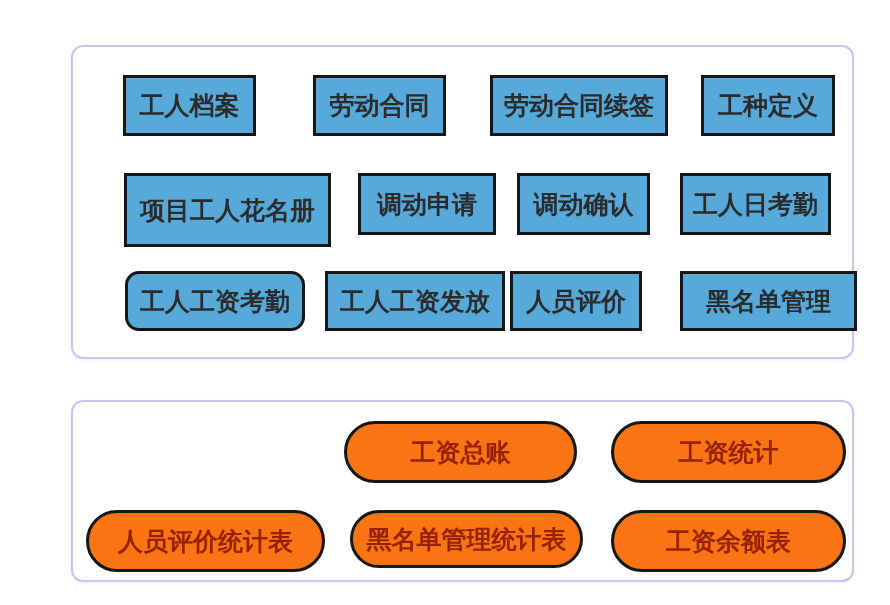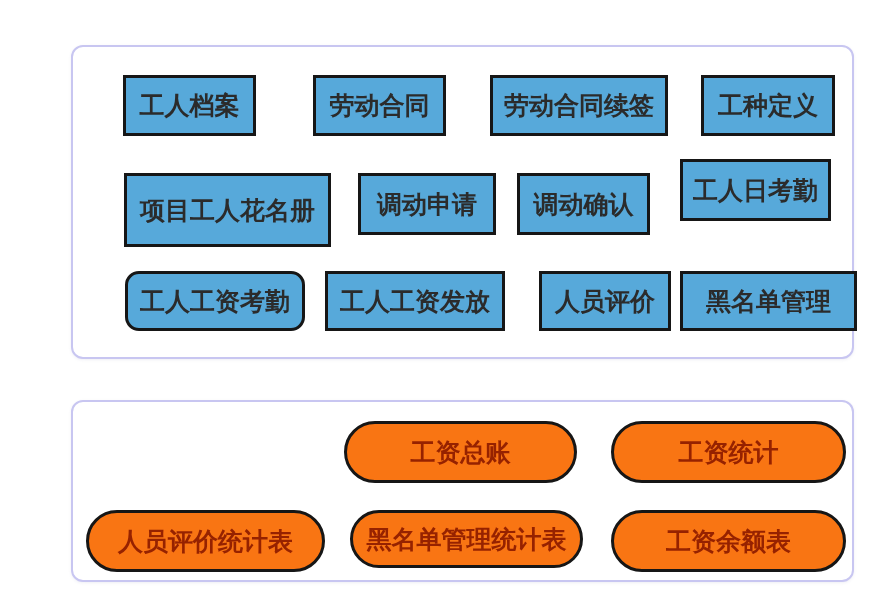--- a/index.html
+++ b/index.html
@@ -58,25 +58,25 @@
   }
   
   .b00{left:50px; top:28px; width:133px;height:61px;}
   .b01{left:240px;top:28px; width:133px;height:61px;}
   .b02{left:417px;top:28px; width:178px;height:61px;}
   .b03{left:628px;top:28px; width:134px;height:61px;}
   
   .b10{left:51px; top:126px;width:207px;height:74px;}
   .b11{left:285px;top:126px;width:138px;height:62px;}
   .b12{left:444px;top:126px;width:133px;height:62px;}
-  .b13{left:607px;top:112px;width:151px;height:62px;}
+  .b13{left:607px;top:126px;width:151px;height:62px;}
   
   .b20{left:52px; top:224px;width:180px;height:60px;border-radius:14px;}
   .b21{left:252px;top:224px;width:180px;height:60px;font-family:Liberation Mono, monospace;}
-  .b22{left:466px;top:224px;width:132px;height:60px;}
+  .b22{left:437px;top:224px;width:132px;height:60px;}
   .b23{left:607px;top:224px;width:177px;height:60px;}
   
   .o00{left:13px; top:19px; width:239px;height:62px;}
   .o01{left:271px;top:19px; width:233px;height:62px;}
   .o02{left:538px;top:19px; width:235px;height:62px;}
   
   .o10{left:13px; top:108px;width:239px;height:62px;}
   .o11{left:277px;top:108px;width:233px;height:58px;}
   .o12{left:538px;top:108px;width:235px;height:62px;}
 </style>

